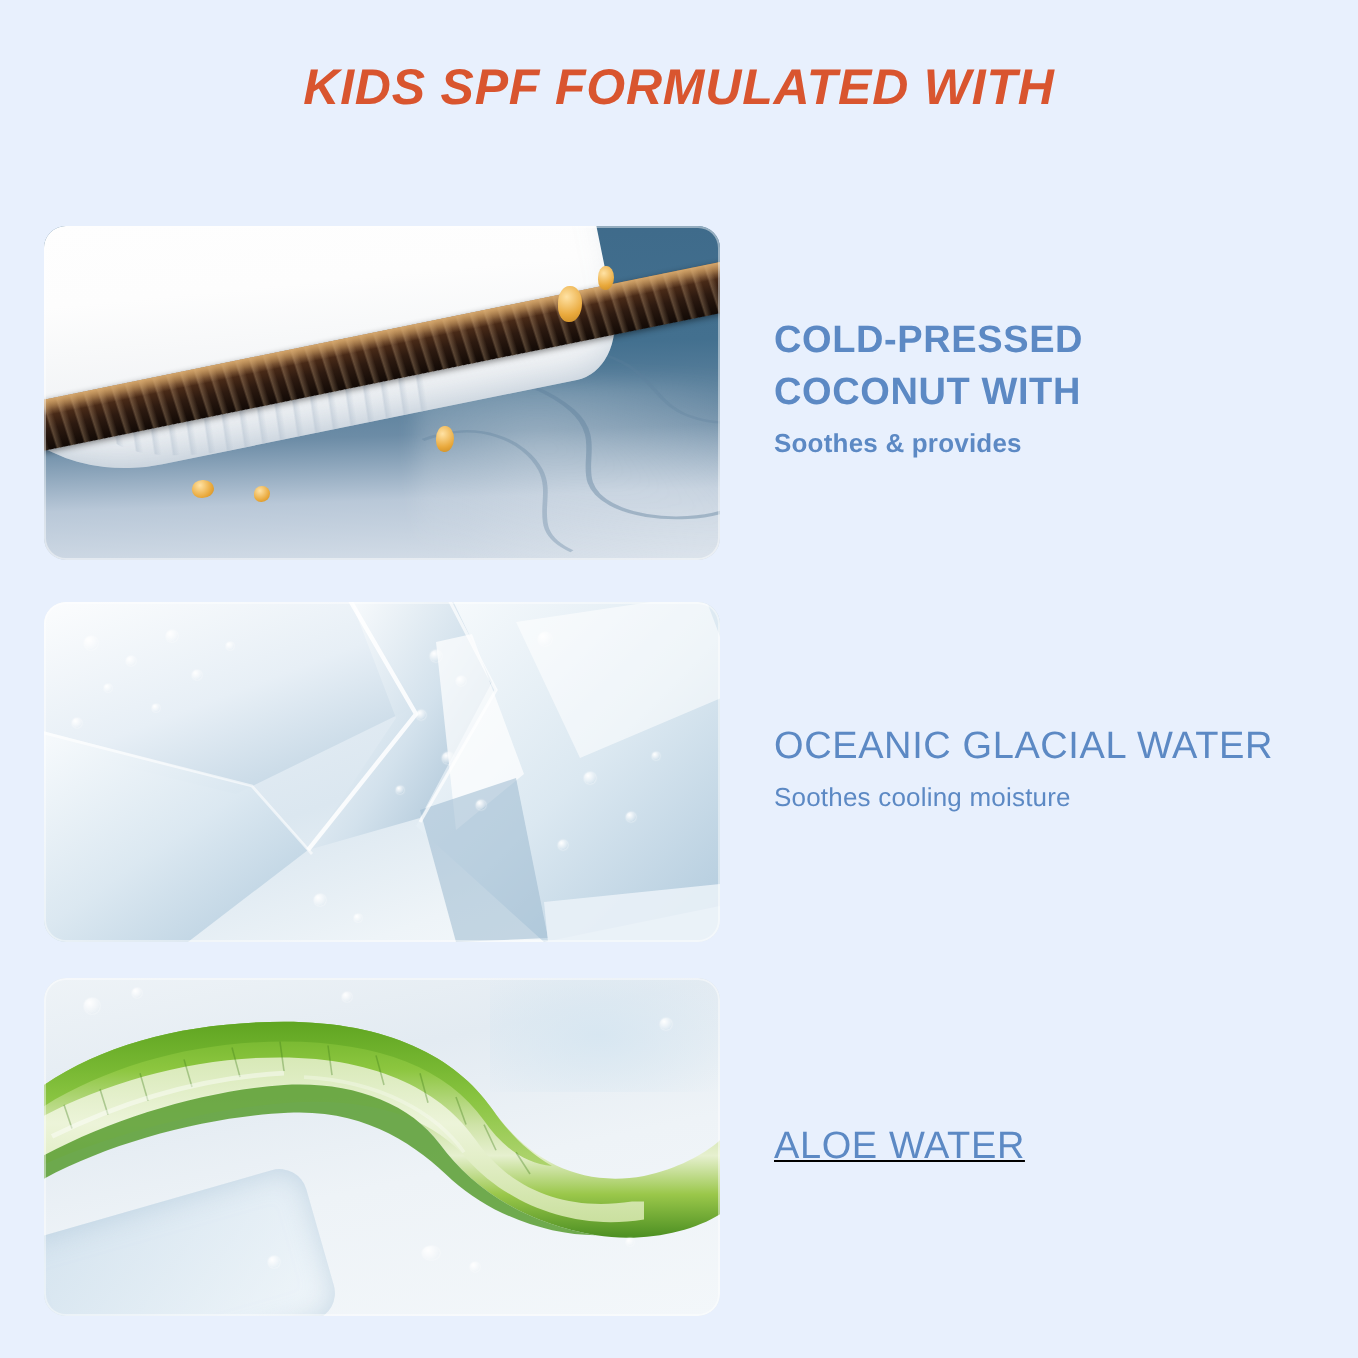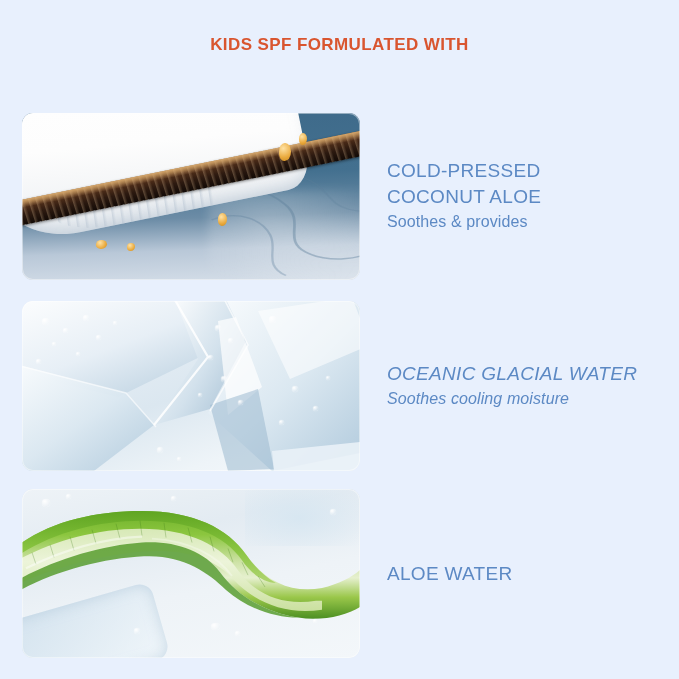--- a/index.html
+++ b/index.html
@@ -16,38 +16,39 @@
   }
 
   
   .headline {
     position: absolute;
     left: 0;
     top: 30px;
     width: 679px;
     text-align: center;
     color: #d9552f;
-    font-size: 17px;
+    font-size: 25px;
     font-weight: bold;
     letter-spacing: 0.4px;
     line-height: 29px;
+    font-style: italic;
   }
   .headline .line { display: block; white-space: nowrap; }
 
   
   .row {
     position: absolute;
     left: 0;
     width: 679px;
     display: flex;
     align-items: center;
   }
-  #row-0 { top: 113px; height: 167px; }
-  #row-1 { top: 301px; height: 170px; font-style: italic; }
-  #row-2 { top: 489px; height: 169px; }
+  #row-0 { top: 113px; height: 167px; font-weight: bold; }
+  #row-1 { top: 301px; height: 170px; }
+  #row-2 { top: 489px; height: 169px; text-decoration: underline; }
 
   .thumb {
     position: relative;
     margin-left: 22px;
     width: 338px;
     height: 100%;
     border-radius: 11px;
     overflow: hidden;
     flex: none;
     background: #dfe8f4;
@@ -59,21 +60,21 @@
     line-height: 25.5px;
   }
   .copy .title {
     display: block;
     font-size: 19px;
     letter-spacing: 0.3px;
     white-space: nowrap;
   }
   .copy .desc {
     display: block;
-    font-size: 16px;
+    font-size: 13px;
     letter-spacing: 0.1px;
     white-space: nowrap;
   }
 
   
   .coco-bg {
     position: absolute;
     inset: 0;
     background:
       linear-gradient(178deg, #3e6a8a 0%, #43708f 38%, #6c8ca6 62%, #b9c8d8 80%, #d6dfe9 100%);
@@ -235,21 +236,21 @@
 
     <div class="drop" style="left:76%;top:18%;width:12px;height:18px;"></div>
     <div class="drop" style="left:82%;top:12%;width:8px;height:12px;"></div>
     <div class="drop" style="left:58%;top:60%;width:9px;height:13px;"></div>
     <div class="drop" style="left:22%;top:76%;width:11px;height:9px;"></div>
     <div class="drop" style="left:31%;top:78%;width:8px;height:8px;"></div>
     <div class="thumb-edge"></div>
   </div>
   <div class="copy">
     <span class="title">COLD-PRESSED</span>
-    <span class="title">COCONUT ALOE</span>
+    <span class="title">COCONUT WITH</span>
     <span class="desc">Soothes &amp; provides</span>
   </div>
 </div>
 
 <div class="row" id="row-1">
   <div class="thumb">
     <div class="ice-bg"></div>
 
     <svg viewBox="0 0 338 170" preserveAspectRatio="none" style="position:absolute;inset:0;width:100%;height:100%;">
       <defs>

